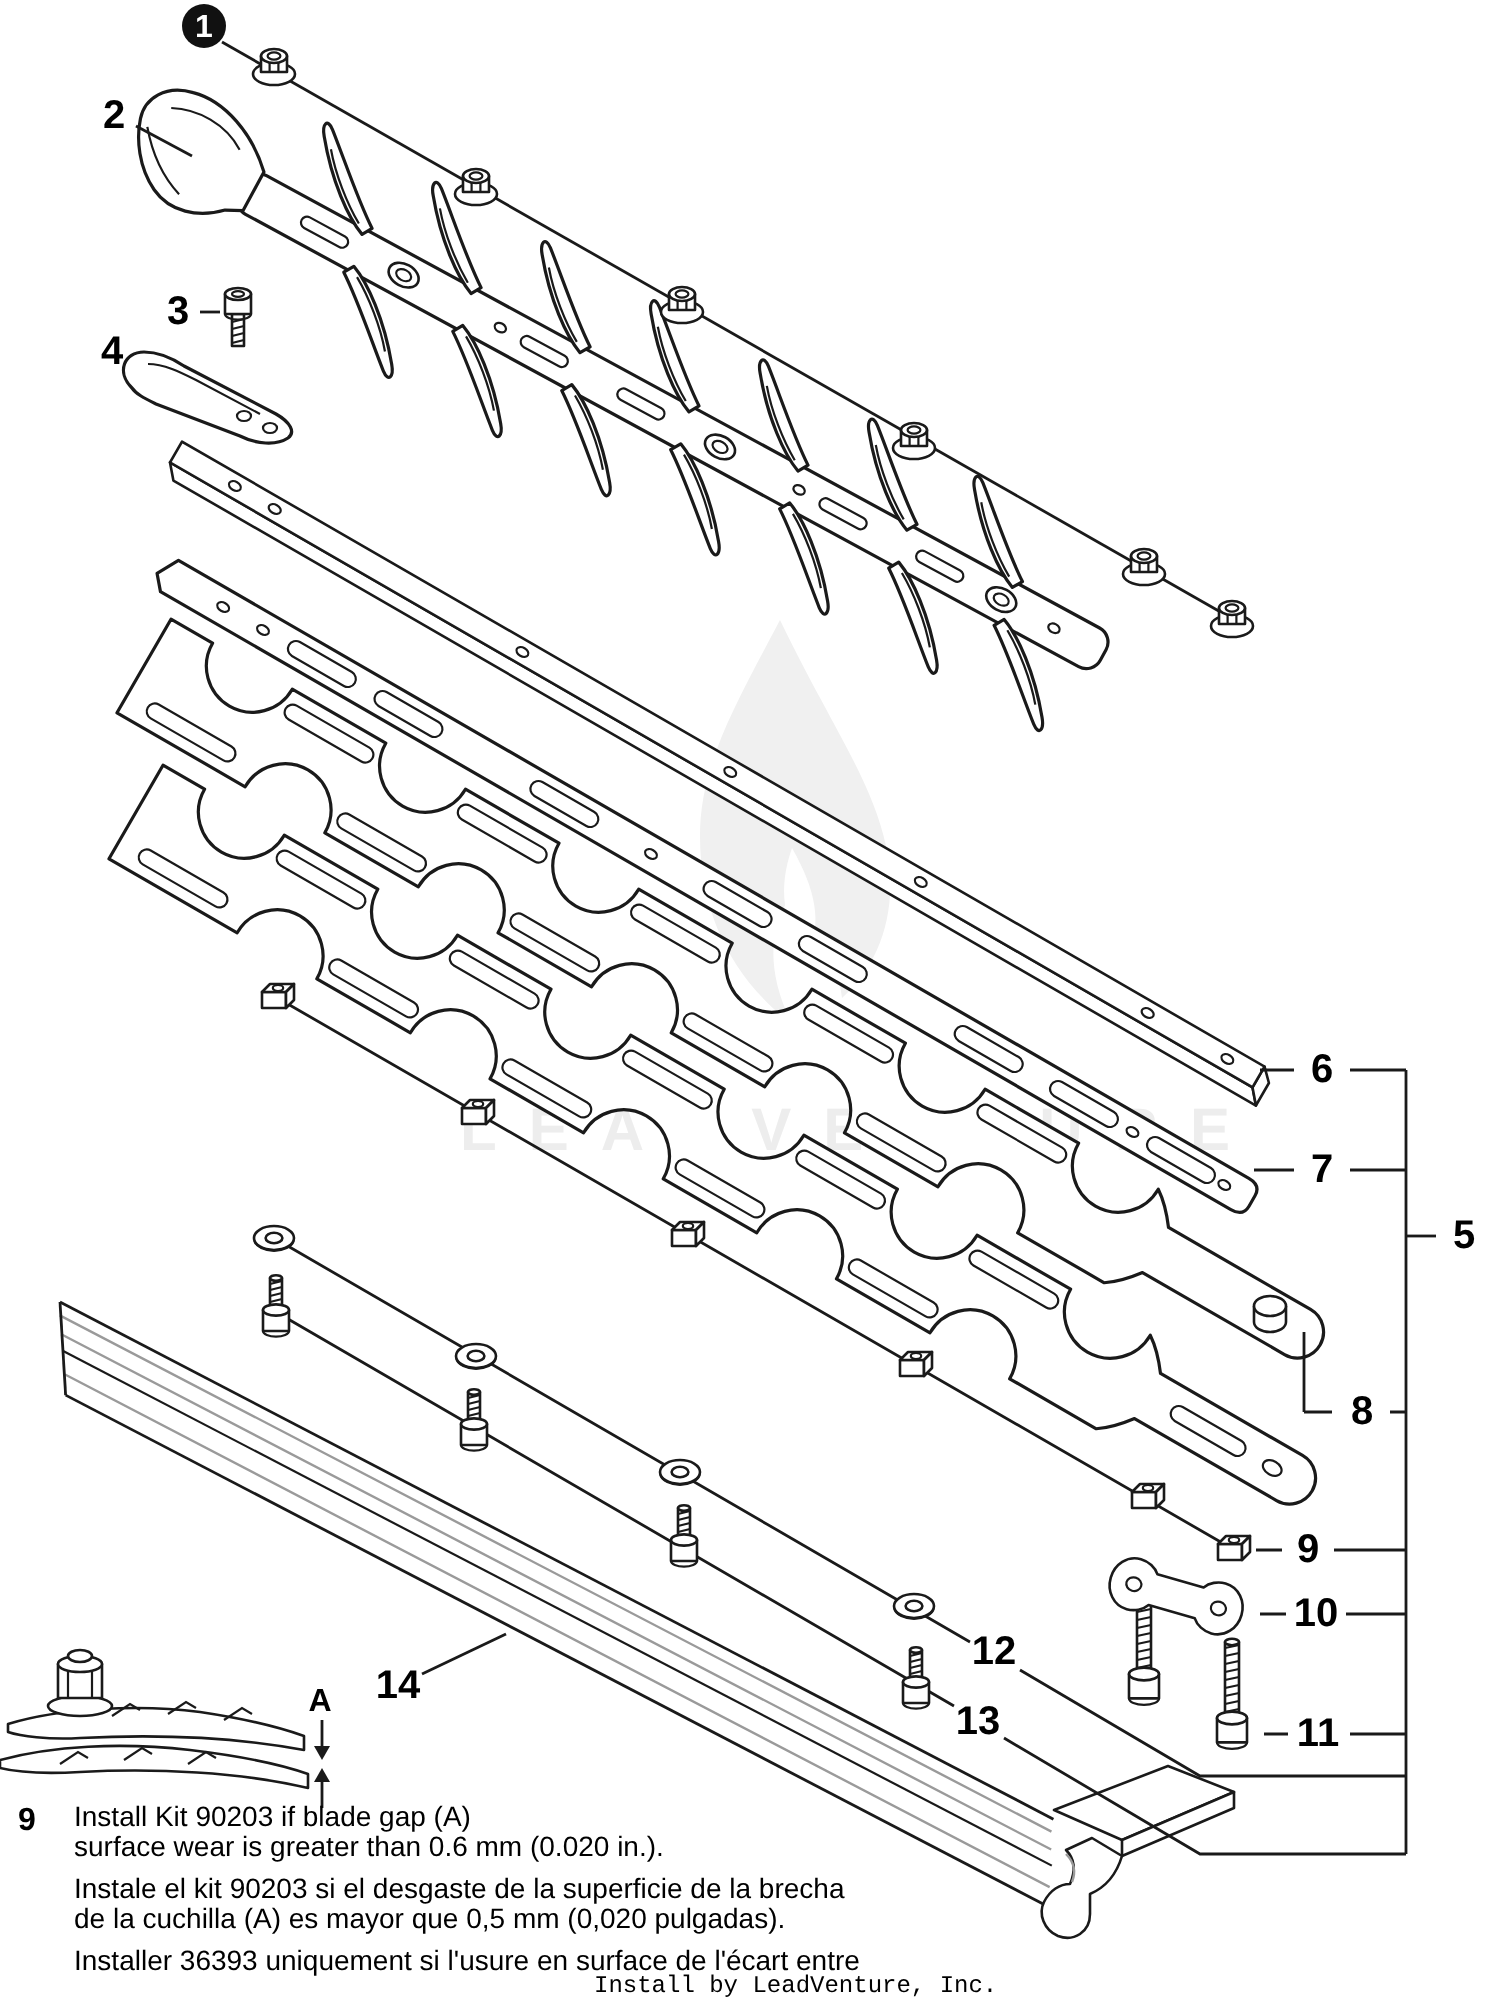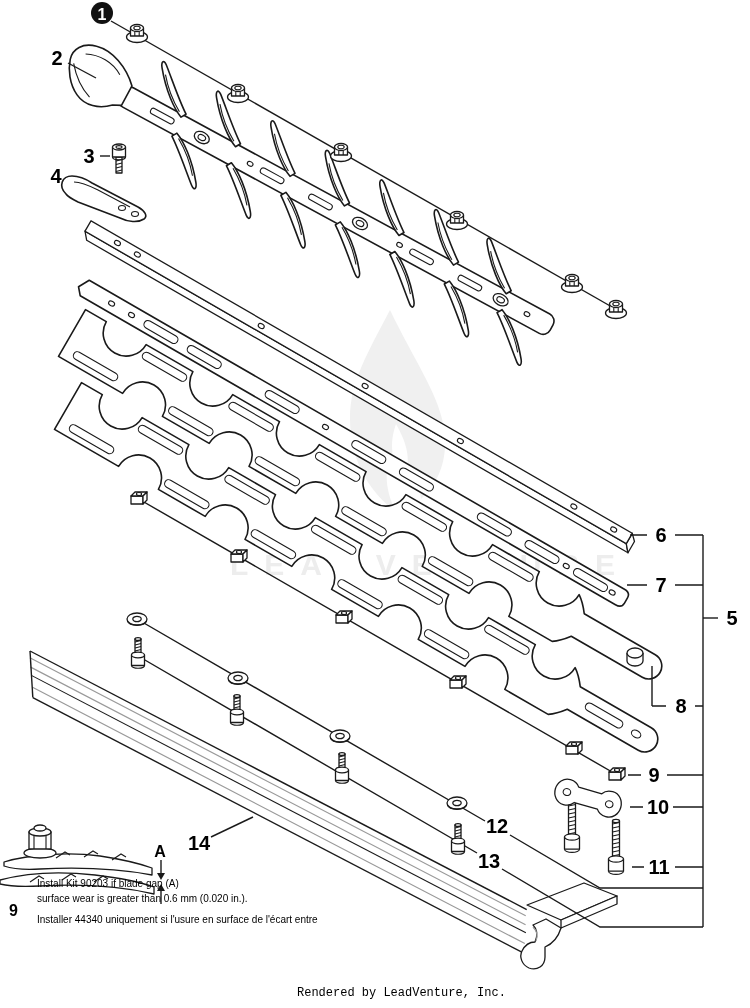--- a/index.html
+++ b/index.html
@@ -8,22 +8,22 @@
   svg{position:absolute;left:0;top:0;}
   svg .o{fill:#fff;stroke:#1a1a1a;stroke-width:1.6;stroke-linejoin:round;}
   svg .o2{fill:#fff;stroke:#1a1a1a;stroke-width:1.3;stroke-linejoin:round;}
   svg .l{fill:none;stroke:#1a1a1a;stroke-width:1.4;}
   svg .t{fill:none;stroke:#1a1a1a;stroke-width:1.1;}
   svg .g{fill:none;stroke:#9a9a9a;stroke-width:1.2;}
   svg .blk{fill:#1a1a1a;stroke:none;}
   svg text.lab{font:bold 20px "Liberation Sans",sans-serif;fill:#000;}
   svg text.lab-sm{font:bold 16px "Liberation Sans",sans-serif;fill:#000;}
   svg text.wm{font:bold 30px "Liberation Sans",sans-serif;fill:#ededed;letter-spacing:16px;}
-  .note{position:absolute;left:37px;top:876px;width:460px;
-        font-size:10px;line-height:15px;}
+  .note{position:absolute;left:37px;top:901px;width:460px;
+        font-size:14px;line-height:15px;}
   .note .para{margin:0 0 6px 0;}
   .note-num{position:absolute;left:9px;top:902px;font-size:16px;font-weight:bold;}
   .credit{position:absolute;left:297px;top:986px;font-family:"Liberation Mono",monospace;
           font-size:12px;}
 </style>
 </head>
 <body>
 
 <div id="stage">
 <svg width="750" height="1008" viewBox="0 0 750 1008">
@@ -320,20 +320,22 @@
   </g>
 </svg>
 
   <div class="note-num">9</div>
   <div class="note">
     <div class="para">
       <div>Install Kit 90203 if blade gap (A)</div>
       <div>surface wear is greater than 0.6 mm (0.020 in.).</div>
     </div>
     <div class="para">
+      <div>Instale el kit 90203 si el desgaste de la superficie de la brecha</div>
+      <div>de la cuchilla (A) es mayor que 0,5 mm (0,020 pulgadas).</div>
     </div>
     <div class="para">
-      <div>Installer 44340 uniquement si l'usure en surface de l'écart entre</div>
+      <div>Installer 36393 uniquement si l'usure en surface de l'écart entre</div>
     </div>
   </div>
 
-  <div class="credit">Rendered by LeadVenture, Inc.</div>
+  <div class="credit">Install by LeadVenture, Inc.</div>
 </div>
 
 </body></html>

